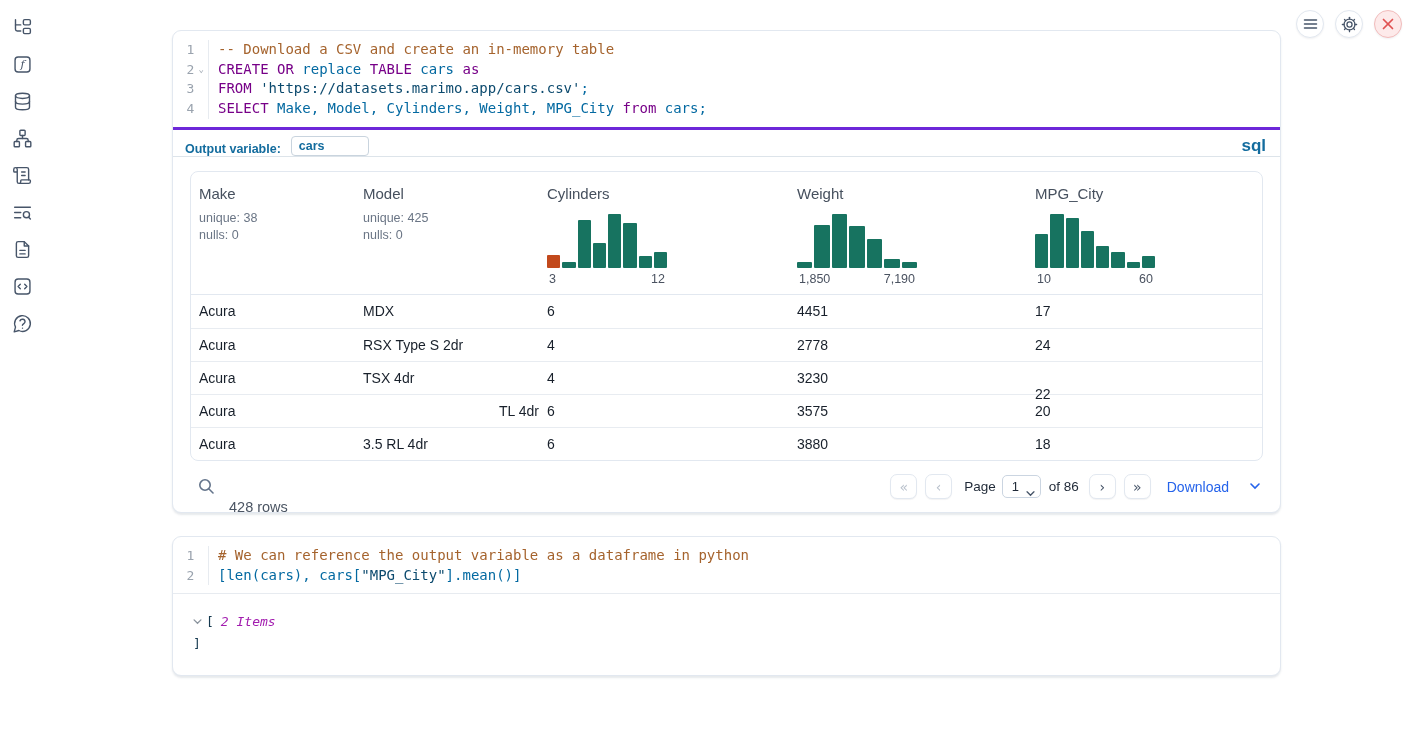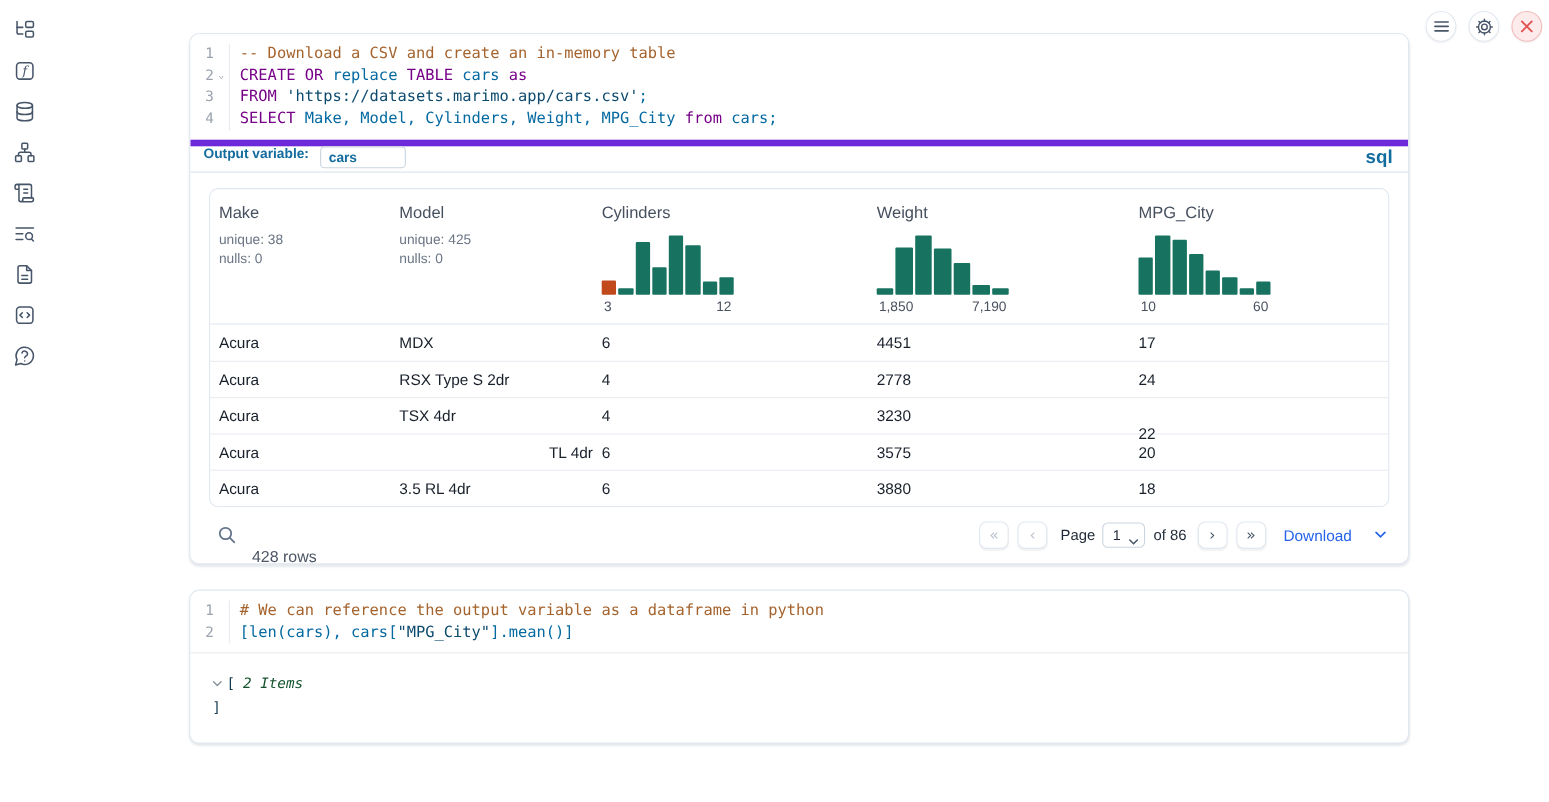--- a/index.html
+++ b/index.html
@@ -27,21 +27,21 @@
   .gut-line { display:flex; height:19.7px; line-height:19.7px; }
   .gut-num { width:22px; text-align:right; }
   .gut-fold { width:14px; text-align:center; font-size:9px; color:#9aa3ae; cursor:pointer; }
   .code-lines { padding-left:9px; font-family:"DejaVu Sans Mono", monospace; font-size:14px; line-height:19.7px; white-space:pre; color:#1f2328; cursor:text; flex:1; }
   .tok-comment { color:#a5632d; }
   .tok-keyword { color:#770088; }
   .tok-string  { color:#0c4a6e; }
   .tok-plain   { color:#0369a1; }
 
   
-  .sql-footer { display:flex; align-items:flex-start; height:30px; border-top:6px solid #6d28d9; border-bottom:1px solid #dde4ea; padding:0 14px 0 12px; }
+  .sql-footer { display:flex; align-items:flex-end; height:30px; border-top:3px solid #6d28d9; border-bottom:1px solid #dde4ea; padding:0 14px 0 12px; }
   .ov-label { font-size:12.5px; font-weight:bold; color:#136c9e; }
   .ov-input { margin-left:10px; width:78px; height:20px; border:1px solid #c9d4de; border-radius:4px; padding:1px 7px; font-family:"Liberation Sans", sans-serif; font-size:12.5px; font-weight:bold; color:#136c9e; outline:none; }
   .lang-badge { margin-left:auto; font-size:17px; font-weight:bold; color:#136c9e; cursor:pointer; }
 
   
   .output-area { padding:14px 17px 8px 17px; }
   .dtable { border:1px solid #e2e8f0; border-radius:8px; overflow:hidden; }
   .dtable-header { display:flex; border-bottom:1px solid #e2e8f0; }
   .th { padding:13px 4px 8px 8px; cursor:pointer; }
   .th-title { font-size:15px; color:#46505e; }
@@ -70,21 +70,21 @@
   .download { display:flex; align-items:center; gap:21px; color:#2563eb; font-size:14px; cursor:pointer; margin-left:8px; }
   .chev-svg { stroke:#2563eb; fill:none; stroke-width:1.6; stroke-linecap:round; }
   .sel-chev svg, .pgchev svg { stroke:#475569; fill:none; stroke-width:1.6; stroke-linecap:round; }
 
   
   .py-code-area { border-bottom:1px solid #e7ebf0; }
   .py-output { padding:17px 16px 20px 20px; font-family:"DejaVu Sans Mono", monospace; font-size:13px; line-height:22px; color:#15394f; }
   .tree-line1 { display:flex; align-items:center; }
   .tree-chev { margin-right:4px; cursor:pointer; display:flex; }
   .tree-chev svg { stroke:#8b949e; fill:none; stroke-width:1.5; stroke-linecap:round; }
-  .items-label { color:#14532d; font-style:italic; margin-left:7px; }
+  .items-label { color:#a21caf; font-style:italic; margin-left:7px; }
   .tree-entries { position:relative; padding-left:29px; }
   .tree-entries::before { content:""; position:absolute; left:9px; top:2px; bottom:2px; width:1px; background:#e2e6ea; }
   .tree-key { color:#7d84d9; }
   .tree-val { color:#15394f; }
   .bracket { color:#15394f; }
 </style>
 </head>
 <body>
 
 <div class="sidebar">

